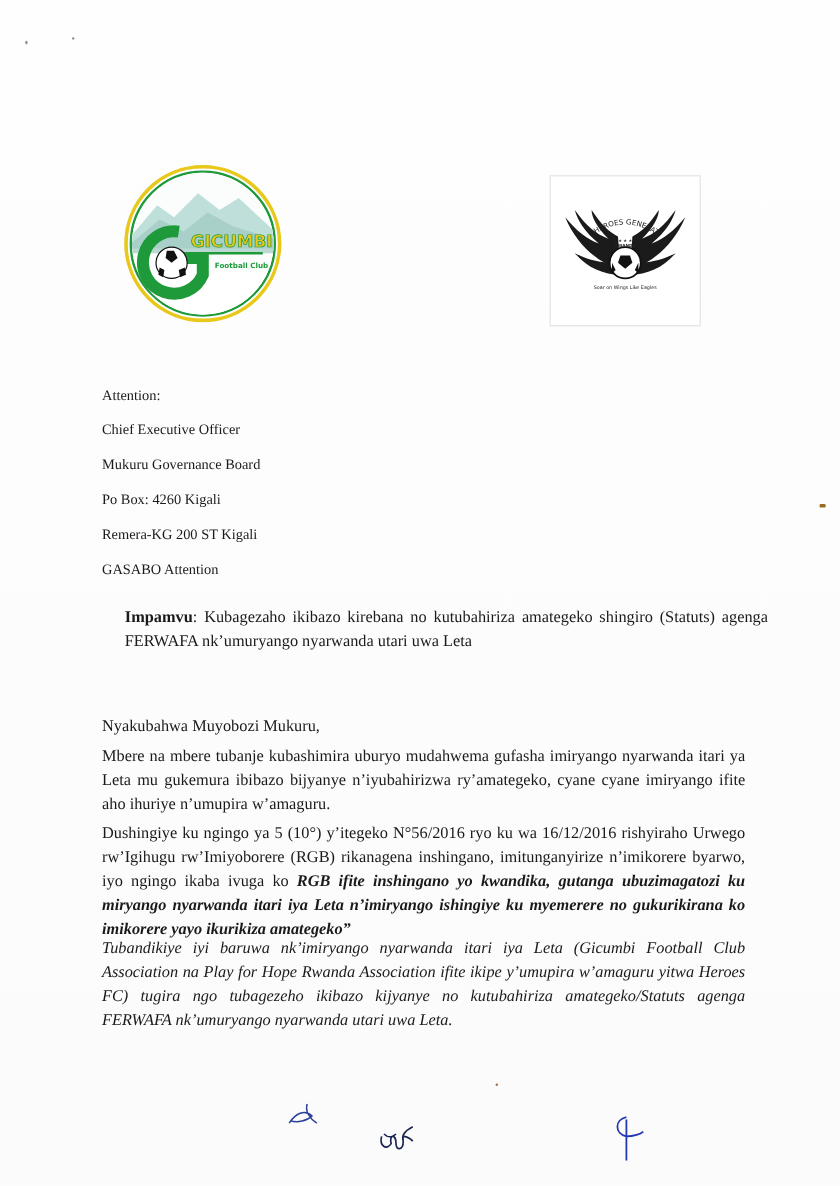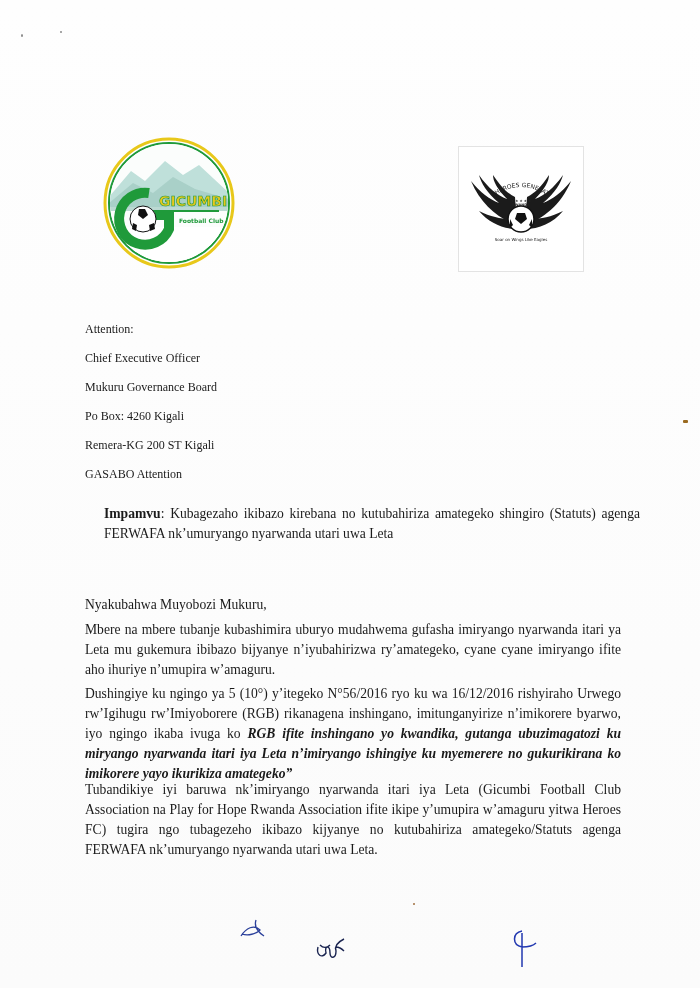--- a/index.html
+++ b/index.html
@@ -106,21 +106,21 @@
   </div>
 
   <div class="para" style="top:620px;">Mbere na mbere tubanje kubashimira uburyo mudahwema gufasha imiryango nyarwanda itari ya Leta mu gukemura ibibazo bijyanye n’iyubahirizwa ry’amategeko, cyane cyane imiryango ifite aho ihuriye n’umupira w’amaguru.</div>
 
   <div class="para" style="top:595px;">Nyakubahwa Muyobozi Mukuru,</div>
 
   <div class="para" style="top:684px;">
     <span>Dushingiye ku ngingo ya 5 (10°) y’itegeko N°56/2016 ryo ku wa 16/12/2016 rishyiraho Urwego rw’Igihugu rw’Imiyoborere (RGB) rikanagena inshingano, imitunganyirize n’imikorere byarwo, iyo ngingo ikaba ivuga ko </span><span class="bi">RGB ifite inshingano yo kwandika, gutanga ubuzimagatozi ku miryango nyarwanda itari iya Leta n’imiryango ishingiye ku myemerere no gukurikirana ko imikorere yayo ikurikiza amategeko”</span>
   </div>
 
-  <div class="para" style="top:780px;">Tubandikiye iyi baruwa nk’imiryango nyarwanda itari iya Leta (Gicumbi Football Club Association na Play for Hope Rwanda Association ifite ikipe y’umupira w’amaguru yitwa Heroes FC) tugira ngo tubagezeho ikibazo kijyanye no kutubahiriza amategeko/Statuts agenga FERWAFA nk’umuryango nyarwanda utari uwa Leta.</div>
+  <div class="para" style="top:780px;font-style:italic;">Tubandikiye iyi baruwa nk’imiryango nyarwanda itari iya Leta (Gicumbi Football Club Association na Play for Hope Rwanda Association ifite ikipe y’umupira w’amaguru yitwa Heroes FC) tugira ngo tubagezeho ikibazo kijyanye no kutubahiriza amategeko/Statuts agenga FERWAFA nk’umuryango nyarwanda utari uwa Leta.</div>
 
   <svg class="sig" style="left:238px;top:916px;" width="30" height="24" viewBox="0 0 30 24">
     <path d="M3 20 C8 12 16 8 22 14 C18 18 10 20 4 18 M18 4 C16 10 20 16 26 20" fill="none" stroke="#2a3f9a" stroke-width="1.3"></path>
   </svg>
   <svg class="sig" style="left:314px;top:935px;" width="34" height="26" viewBox="0 0 34 26">
     <path d="M4 12 C2 20 8 24 12 18 C10 10 16 10 16 18 C16 24 22 24 22 16 C20 10 26 6 30 4 M22 12 C26 12 28 14 30 16 M6 10 C10 14 14 12 16 10" fill="none" stroke="#1a2450" stroke-width="1.4"></path>
   </svg>
   <svg class="sig" style="left:508px;top:929px;" width="30" height="40" viewBox="0 0 30 40">
     <path d="M14 2 C4 4 4 16 14 18 C20 18 26 16 28 14 M14 4 L14 38" fill="none" stroke="#2238b0" stroke-width="1.5"></path>
   </svg>

